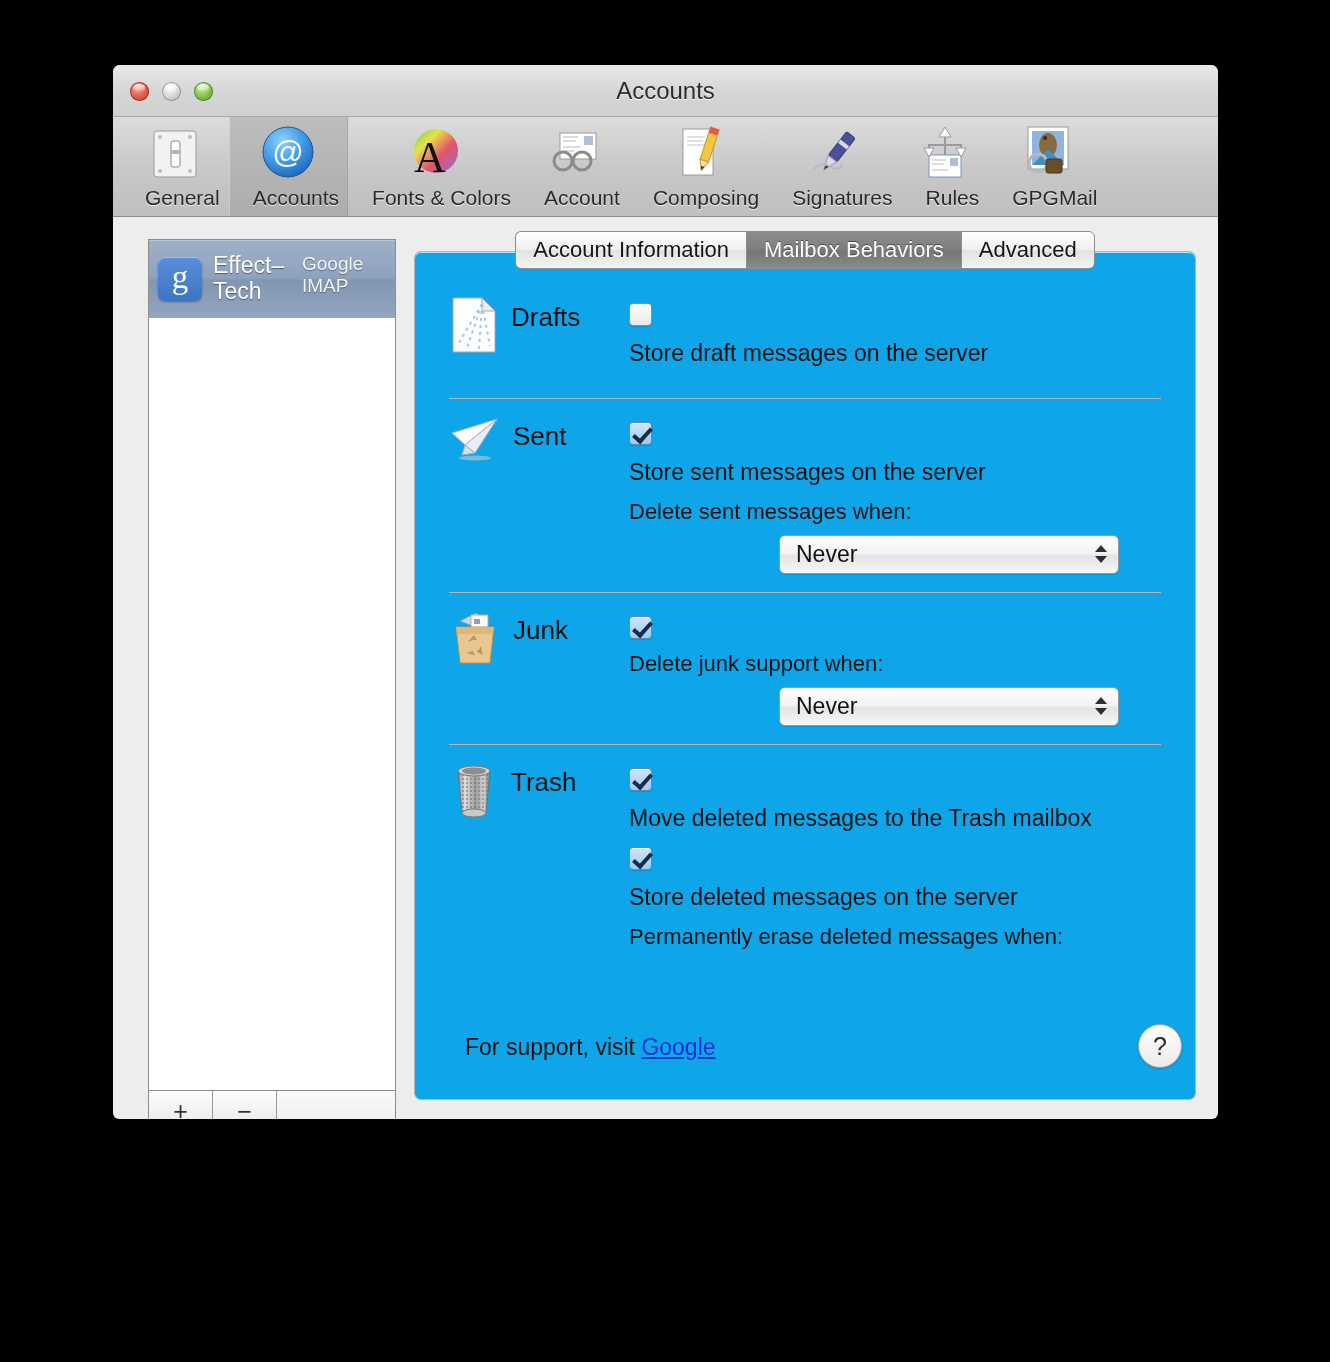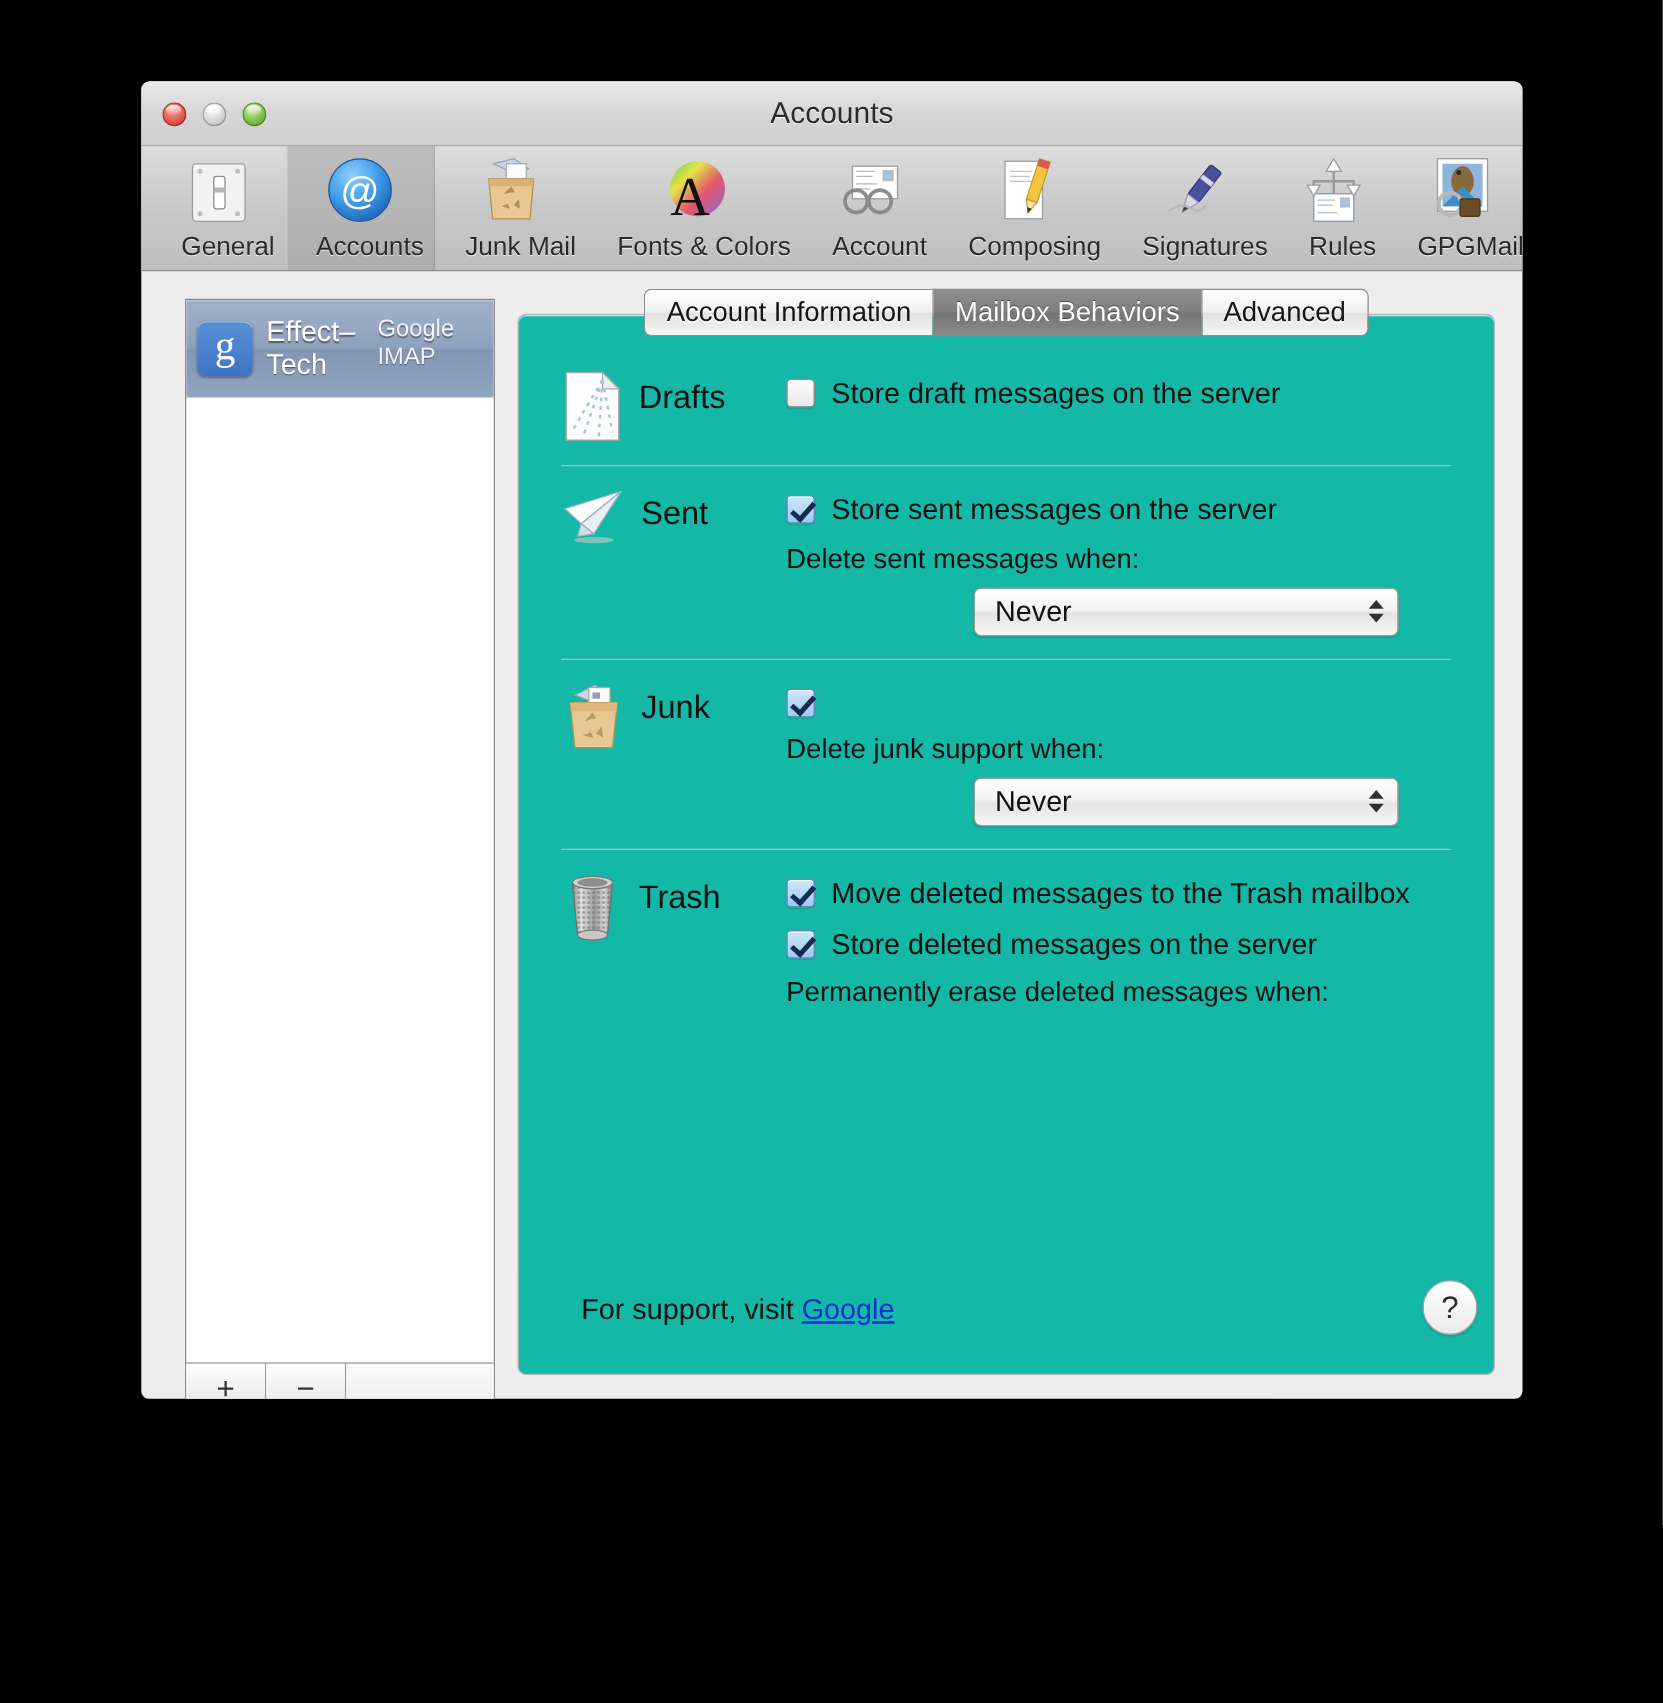--- a/index.html
+++ b/index.html
@@ -139,37 +139,37 @@
   .tab:last-child { border-radius: 0 6px 6px 0; border-right: 1px solid #8d8d8d; }
   .tab.selected {
     background: linear-gradient(to bottom, #8e8e8e 0%, #7e7e7e 48%, #757575 52%, #8a8a8a 100%);
     color: #ffffff; text-shadow: 0 -1px 0 rgba(0,0,0,0.45);
   }
 
   .content-box {
     position: absolute; top: 12px; left: 0; right: 0; bottom: 32px;
     border: 1px solid #b4b4b4;
     border-radius: 7px;
-    background: #14b8a6;
+    background: #0ea5e9;
     box-shadow: inset 0 1px 0 rgba(255,255,255,0.7);
     padding: 28px 34px 0 34px;
   }
 
   
   .section { display: flex; padding: 14px 0 18px 0; }
   .section + .section { border-top: 1px solid #b7b7b7; }
   .sec-head {
     width: 180px; flex: 0 0 180px;
     display: flex; align-items: flex-start; gap: 12px;
     padding-top: 2px;
   }
   .sec-title { font-size: 26px; color: #111; margin-top: 6px; }
   .sec-body { flex: 1; padding-top: 6px; }
 
-  .cb-row { display: flex; align-items: flex-start; gap: 13px; margin-bottom: 12px; }
+  .cb-row { display: flex; align-items: flex-start; gap: 13px; margin-bottom: 12px; flex-direction: column; }
   .cbox {
     width: 23px; height: 23px; flex: 0 0 23px; margin-top: 3px;
     border-radius: 4px;
     border: 1px solid #8e8e8e;
     background: linear-gradient(to bottom, #fdfdfd, #e9e9e9);
     box-shadow: inset 0 1px 0 #fff, 0 1px 1px rgba(0,0,0,0.12);
     position: relative;
   }
   .cbox.on {
     background: linear-gradient(to bottom, #cfe6fb, #9ecaf2);
@@ -271,32 +271,20 @@
             <stop offset="100%" stop-color="#1e63b4"></stop>
               </radialGradient>
             </defs>
           <circle cx="29" cy="29" r="25" fill="url(#atg)" stroke="#1c5596"></circle>
           <text x="29" y="40" font-size="31" fill="#fff" text-anchor="middle" font-family="Liberation Sans, sans-serif">@</text>
         </svg>
       </div>
       <div class="tb-label">Accounts</div>
     </div>
 
-    <div class="tb-item">
-      <div class="tb-ico">
-        <svg width="56" height="56" viewBox="0 0 56 56">
-          <polygon points="14,6 30,2 42,10 30,14" fill="#c9d6ea" stroke="#8fa0bb"></polygon>
-          <rect x="24" y="6" width="16" height="12" fill="#fdfdfd" stroke="#a9a9a9"></rect>
-          <path d="M10,18 L46,18 L43,50 L13,50 Z" fill="#e8c793" stroke="#b2904f"></path>
-          <path d="M10,18 L46,18 L45,24 L11,24 Z" fill="#d9b274"></path>
-          <path d="M22,30 l6,-6 3,5 -3,0 z M34,34 l1,8 -5,-3 2,-2 z M20,40 l7,2 -2,-4 -2,1 z" fill="#b2904f"></path>
-        </svg>
-      </div>
-      <div class="tb-label">Junk Mail</div>
-    </div>
 
     <div class="tb-item">
       <div class="tb-ico">
         <svg width="56" height="56" viewBox="0 0 56 56">
           <defs>
               <linearGradient id="fc" x1="0" y1="0" x2="1" y2="1">
             <stop offset="0%" stop-color="#66cc55"></stop>
                 <stop offset="30%" stop-color="#e8e24a"></stop>
             <stop offset="60%" stop-color="#e2556b"></stop>
                 <stop offset="100%" stop-color="#8a6fd0"></stop>

